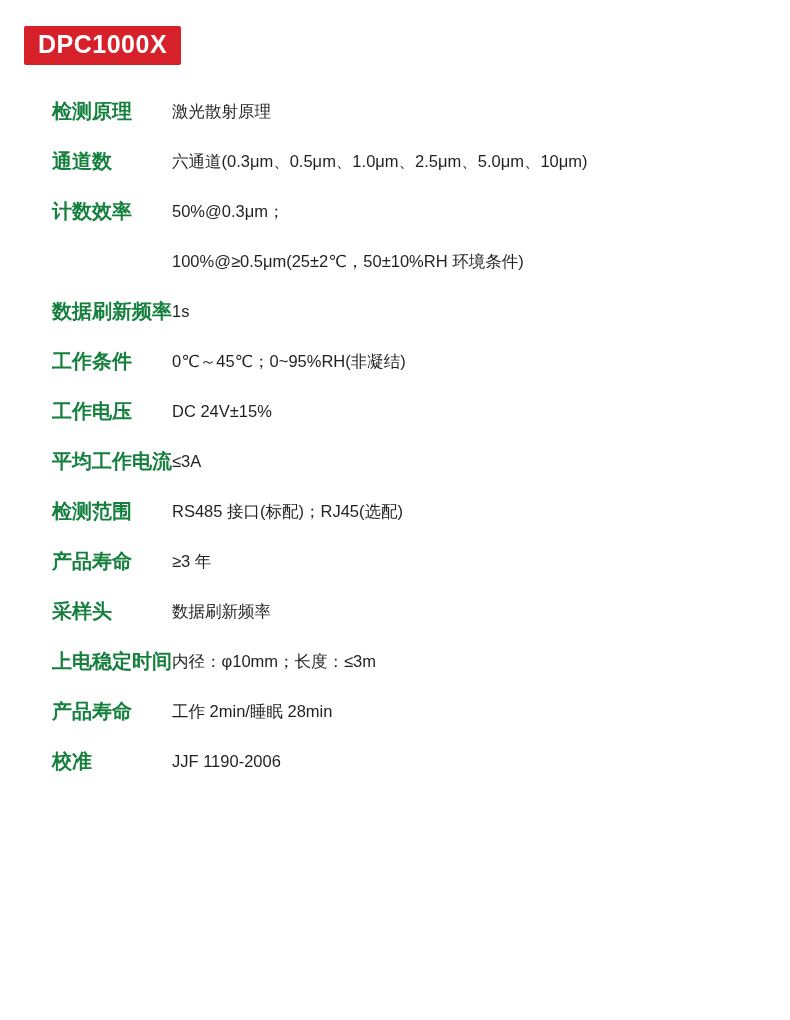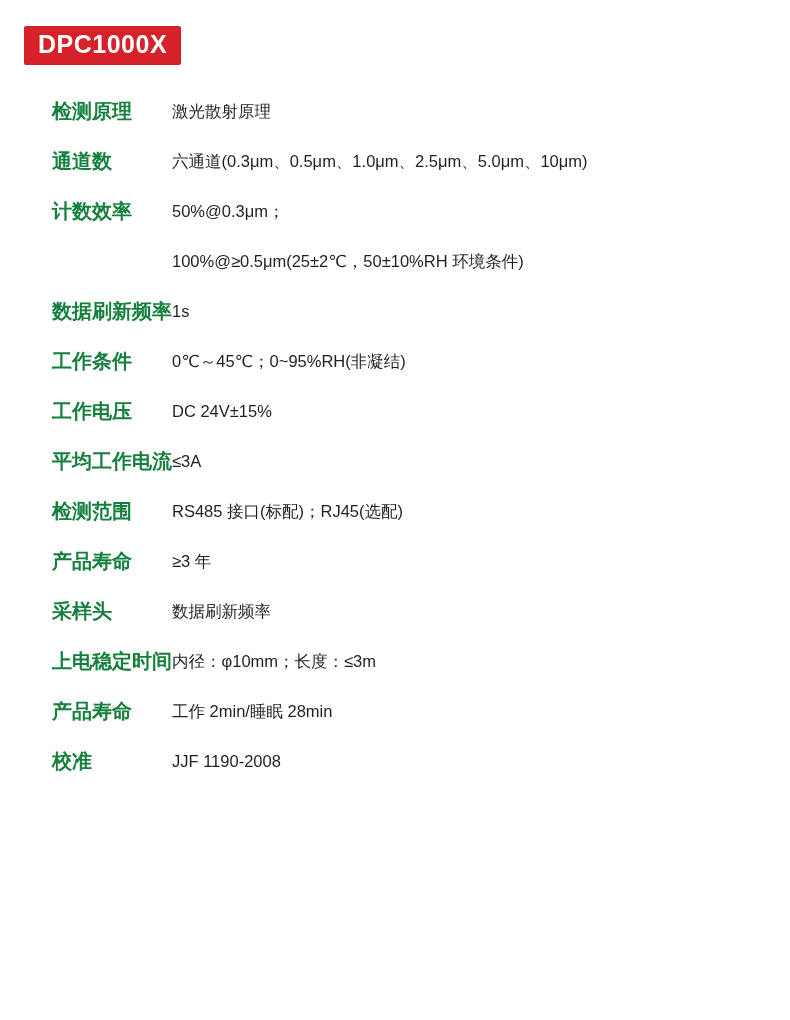--- a/index.html
+++ b/index.html
@@ -141,19 +141,19 @@
         <td class="spec-value">内径：φ10mm；长度：≤3m</td>
       </tr>
 
       <tr class="spec-row">
         <td class="spec-label">产品寿命</td>
         <td class="spec-value">工作 2min/睡眠 28min</td>
       </tr>
 
       <tr class="spec-row">
         <td class="spec-label">校准</td>
-        <td class="spec-value">JJF 1190-2008</td>
+        <td class="spec-value">JJF 1190-2006</td>
       </tr>
 
     </tbody>
   </table>
 
 </div>
 
 </body></html>

